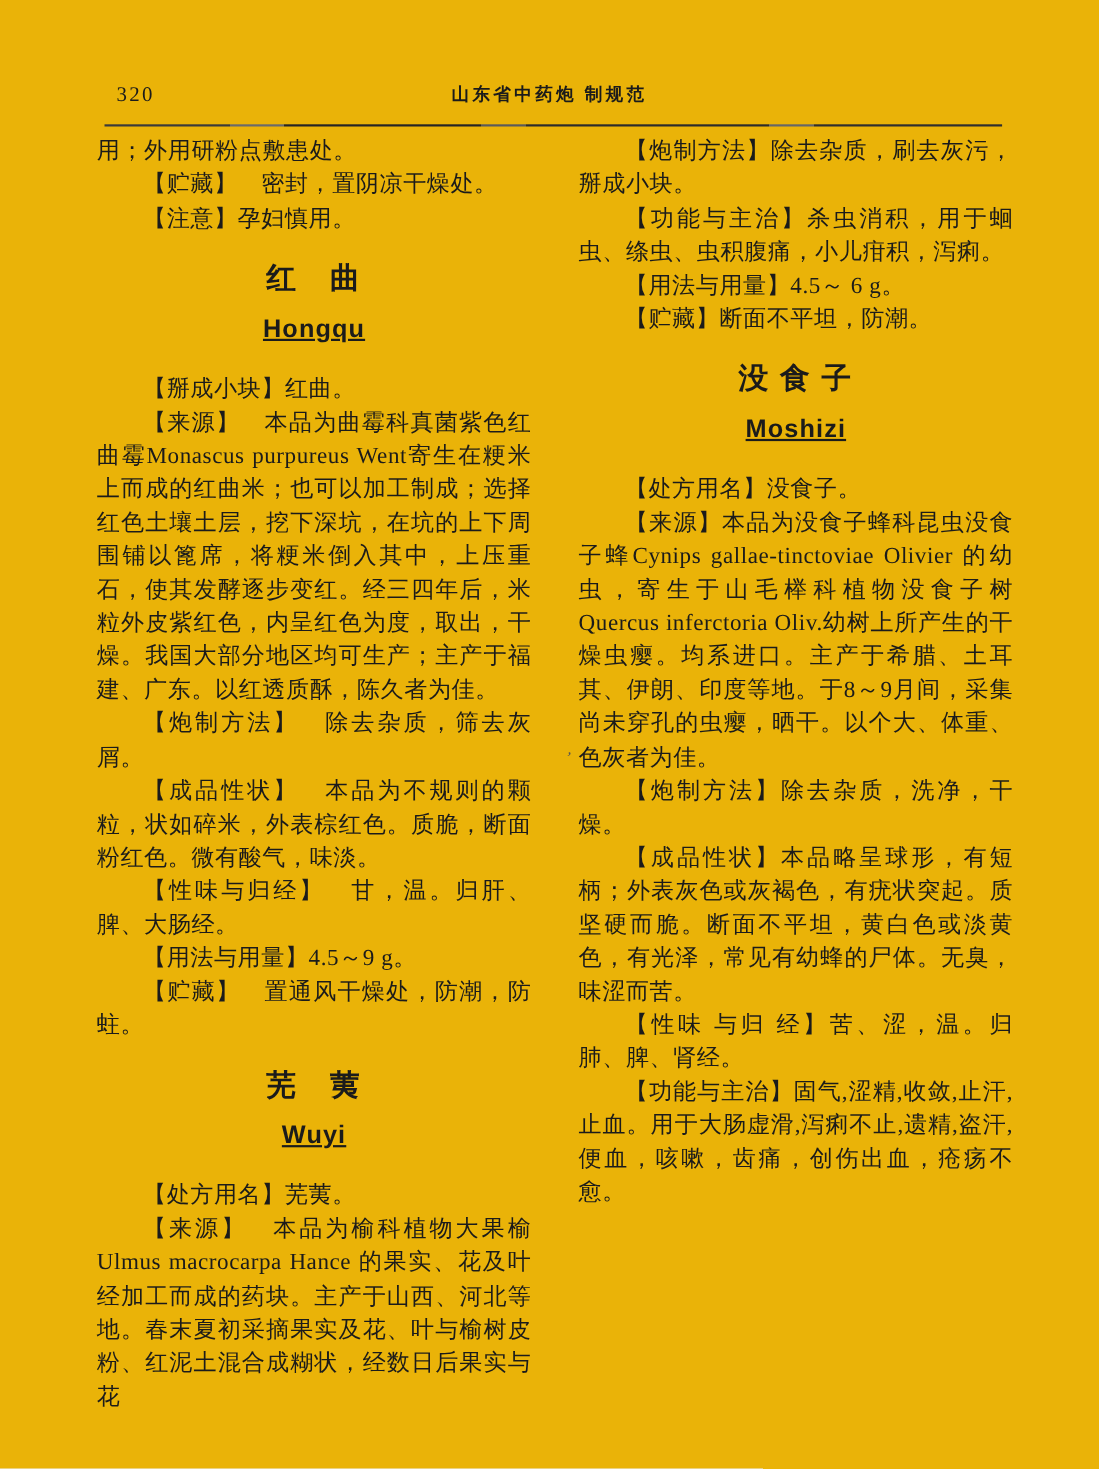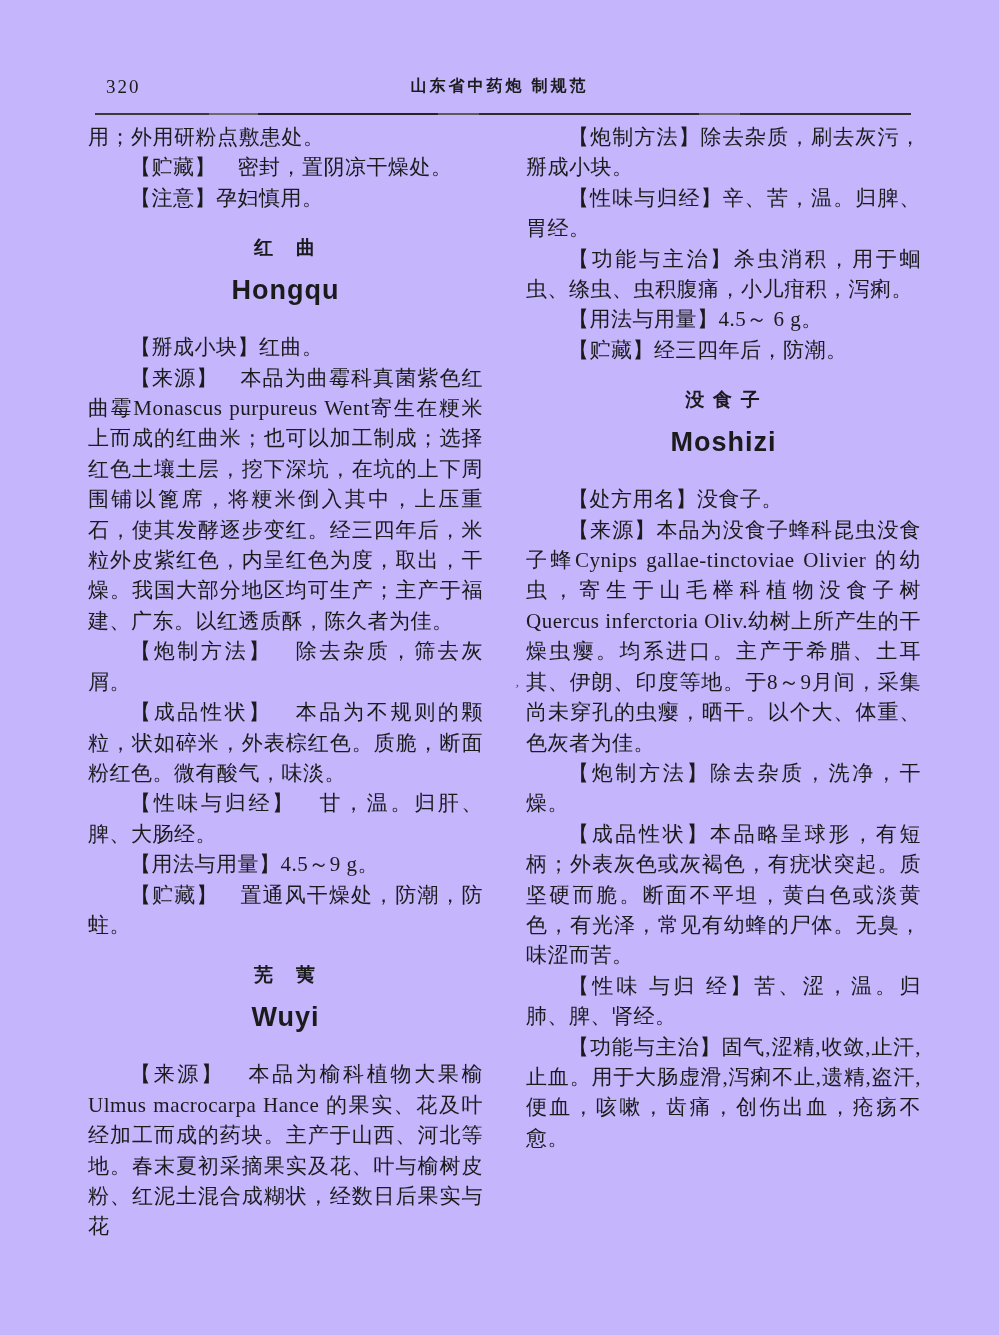--- a/index.html
+++ b/index.html
@@ -6,21 +6,21 @@
     margin: 0;
     padding: 0;
     background: #e9e9e6;
     font-family: "Liberation Serif", "DejaVu Serif", serif;
   }
   .page {
     position: relative;
     width: 999px;
     height: 1335px;
     margin: 0 auto;
-    background: #c4b5fd;
+    background: #eab308;
     color: #1b1b1b;
     overflow: hidden;
   }
   .header {
     position: absolute;
     top: 74px;
     left: 0;
     right: 0;
     height: 30px;
   }
@@ -68,34 +68,35 @@
   .para {
     margin: 0;
     font-size: 21px;
     line-height: 30.4px;
     letter-spacing: 0.5px;
     text-indent: 2em;
     text-align: justify;
   }
   .para.noindent { text-indent: 0; }
   .med-title {
-    font-size: 19px;
+    font-size: 27px;
     font-weight: 700;
     text-align: center;
     text-indent: 0;
     letter-spacing: 2px;
     margin: 22px 0 14px 0;
   }
   .pinyin {
-    font-size: 27px;
+    font-size: 23px;
     font-weight: 700;
     text-align: center;
     font-family: "Liberation Sans", "DejaVu Sans", sans-serif;
     letter-spacing: 1px;
     margin: 12px 0 26px 0;
+    text-decoration: underline;
   }
   .artifact {
     position: absolute;
     left: 514px;
     top: 682px;
     font-size: 14px;
     color: #555;
     transform: rotate(14deg);
   }
 </style>
@@ -122,28 +123,28 @@
         <div class="pinyin">Hongqu</div>
         <p class="para">【掰成小块】红曲。</p>
         <p class="para">【来源】　本品为曲霉科真菌紫色红曲霉Monascus purpureus Went寄生在粳米上而成的红曲米；也可以加工制成；选择红色土壤土层，挖下深坑，在坑的上下周围铺以篦席，将粳米倒入其中，上压重石，使其发酵逐步变红。经三四年后，米粒外皮紫红色，内呈红色为度，取出，干燥。我国大部分地区均可生产；主产于福建、广东。以红透质酥，陈久者为佳。</p>
         <p class="para">【炮制方法】　除去杂质，筛去灰屑。</p>
         <p class="para">【成品性状】　本品为不规则的颗粒，状如碎米，外表棕红色。质脆，断面粉红色。微有酸气，味淡。</p>
         <p class="para">【性味与归经】　甘，温。归肝、脾、大肠经。</p>
         <p class="para">【用法与用量】4.5～9 g。</p>
         <p class="para">【贮藏】　置通风干燥处，防潮，防蛀。</p>
         <h2 class="med-title">芜　荑</h2>
         <div class="pinyin">Wuyi</div>
+        <p class="para">【处方用名】芜荑。</p>
         <p class="para">【来源】　本品为榆科植物大果榆Ulmus macrocarpa Hance 的果实、花及叶经加工而成的药块。主产于山西、河北等地。春末夏初采摘果实及花、叶与榆树皮粉、红泥土混合成糊状，经数日后果实与花</p>
       </div>
     <div class="column">
         <p class="para">【炮制方法】除去杂质，刷去灰污，掰成小块。</p>
-        <p class="para">【性味与归经】辛、苦，温。归脾、胃经。</p>
         <p class="para">【功能与主治】杀虫消积，用于蛔虫、绦虫、虫积腹痛，小儿疳积，泻痢。</p>
         <p class="para">【用法与用量】4.5～ 6 g。</p>
-        <p class="para">【贮藏】经三四年后，防潮。</p>
+        <p class="para">【贮藏】断面不平坦，防潮。</p>
         <h2 class="med-title">没 食 子</h2>
         <div class="pinyin">Moshizi</div>
         <p class="para">【处方用名】没食子。</p>
         <p class="para">【来源】本品为没食子蜂科昆虫没食子蜂Cynips gallae-tinctoviae Olivier 的幼虫，寄生于山毛榉科植物没食子树 Quercus inferctoria Oliv.幼树上所产生的干燥虫瘿。均系进口。主产于希腊、土耳其、伊朗、印度等地。于8～9月间，采集尚未穿孔的虫瘿，晒干。以个大、体重、色灰者为佳。</p>
         <p class="para">【炮制方法】除去杂质，洗净，干燥。</p>
         <p class="para">【成品性状】本品略呈球形，有短柄；外表灰色或灰褐色，有疣状突起。质坚硬而脆。断面不平坦，黄白色或淡黄色，有光泽，常见有幼蜂的尸体。无臭，味涩而苦。</p>
         <p class="para">【性味 与归 经】苦、涩，温。归肺、脾、肾经。</p>
         <p class="para">【功能与主治】固气,涩精,收敛,止汗,止血。用于大肠虚滑,泻痢不止,遗精,盗汗,便血，咳嗽，齿痛，创伤出血，疮疡不愈。</p>
       </div>
   </div>

